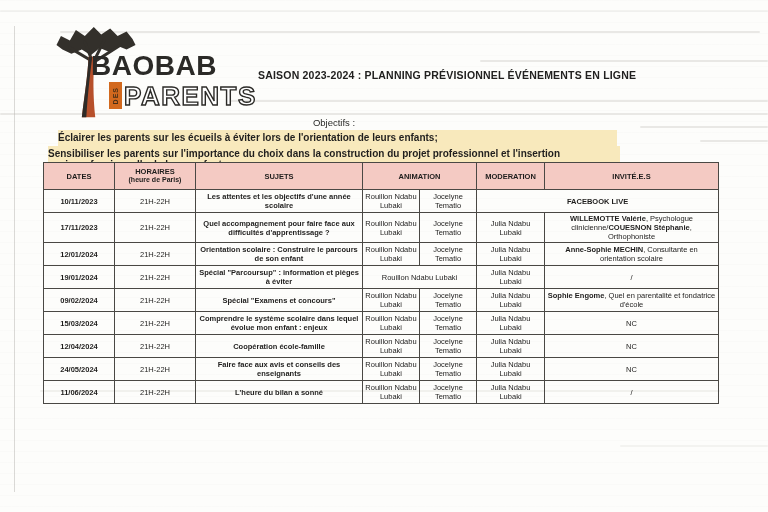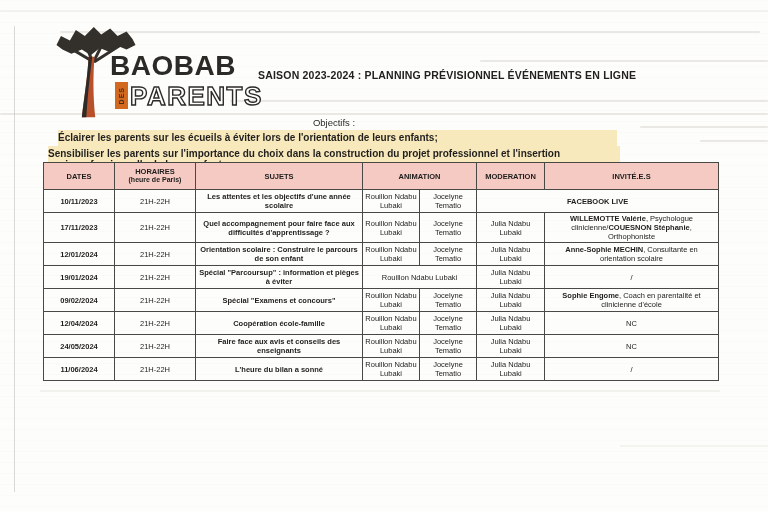--- a/index.html
+++ b/index.html
@@ -17,24 +17,24 @@
   .page-edge{
     position:absolute;left:14px;top:26px;width:1px;height:466px;
     background:rgba(176,174,168,0.45);
   }
   .streak{position:absolute;height:2px;background:rgba(189,187,180,0.30);border-radius:1px;}
 
   
   .logo{position:absolute;left:55px;top:22px;width:200px;height:100px;}
   .logo svg{position:absolute;left:0;top:0;}
   .logo-baobab{
-    position:absolute;left:55px;top:30px;
+    position:absolute;left:36px;top:30px;
     font-size:28px;font-weight:800;color:#2b2a27;letter-spacing:0.5px;line-height:1;
   }
-  .parents-row{position:absolute;left:50px;top:60px;display:flex;align-items:stretch;padding-left:10px;}
+  .parents-row{position:absolute;left:44px;top:60px;display:flex;align-items:stretch;padding-left:10px;}
   .des-box{
     width:13px;background:#d2691e;display:flex;align-items:center;justify-content:center;
     margin-right:2px;
   }
   .des-box span{
     writing-mode:vertical-rl;transform:rotate(180deg);
     font-size:7px;font-weight:bold;color:#472f17;letter-spacing:1px;
   }
   .logo-parents{
     font-size:26px;font-weight:800;line-height:1;color:#ffffff;
@@ -181,21 +181,30 @@
           <td class="c-mod">Julia Ndabu Lubaki</td>
           <td class="c-guests" colspan="1"><span>/</span></td>
         </tr>
         <tr>
           <td class="c-date">09/02/2024</td>
           <td class="c-time">21H-22H</td>
           <td class="c-subject">Spécial "Examens et concours"</td>
           <td class="c-anim">Rouillon Ndabu Lubaki</td>
           <td class="c-anim">Jocelyne Tematio</td>
           <td class="c-mod">Julia Ndabu Lubaki</td>
-          <td class="c-guests" colspan="1"><span class="b">Sophie Engome</span><span>, Coach en parentalité et clinicienne d'école</span></td>
+          <td class="c-guests" colspan="1"><span class="b">Sophie Engome</span><span>, Quel en parentalité et fondatrice d'école</span></td>
+        </tr>
+        <tr>
+          <td class="c-date">15/03/2024</td>
+          <td class="c-time">21H-22H</td>
+          <td class="c-subject">Comprendre le système scolaire dans lequel évolue mon enfant : enjeux</td>
+          <td class="c-anim">Rouillon Ndabu Lubaki</td>
+          <td class="c-anim">Jocelyne Tematio</td>
+          <td class="c-mod">Julia Ndabu Lubaki</td>
+          <td class="c-guests" colspan="1"><span>NC</span></td>
         </tr>
         <tr>
           <td class="c-date">12/04/2024</td>
           <td class="c-time">21H-22H</td>
           <td class="c-subject">Coopération école-famille</td>
           <td class="c-anim">Rouillon Ndabu Lubaki</td>
           <td class="c-anim">Jocelyne Tematio</td>
           <td class="c-mod">Julia Ndabu Lubaki</td>
           <td class="c-guests" colspan="1"><span>NC</span></td>
         </tr>

